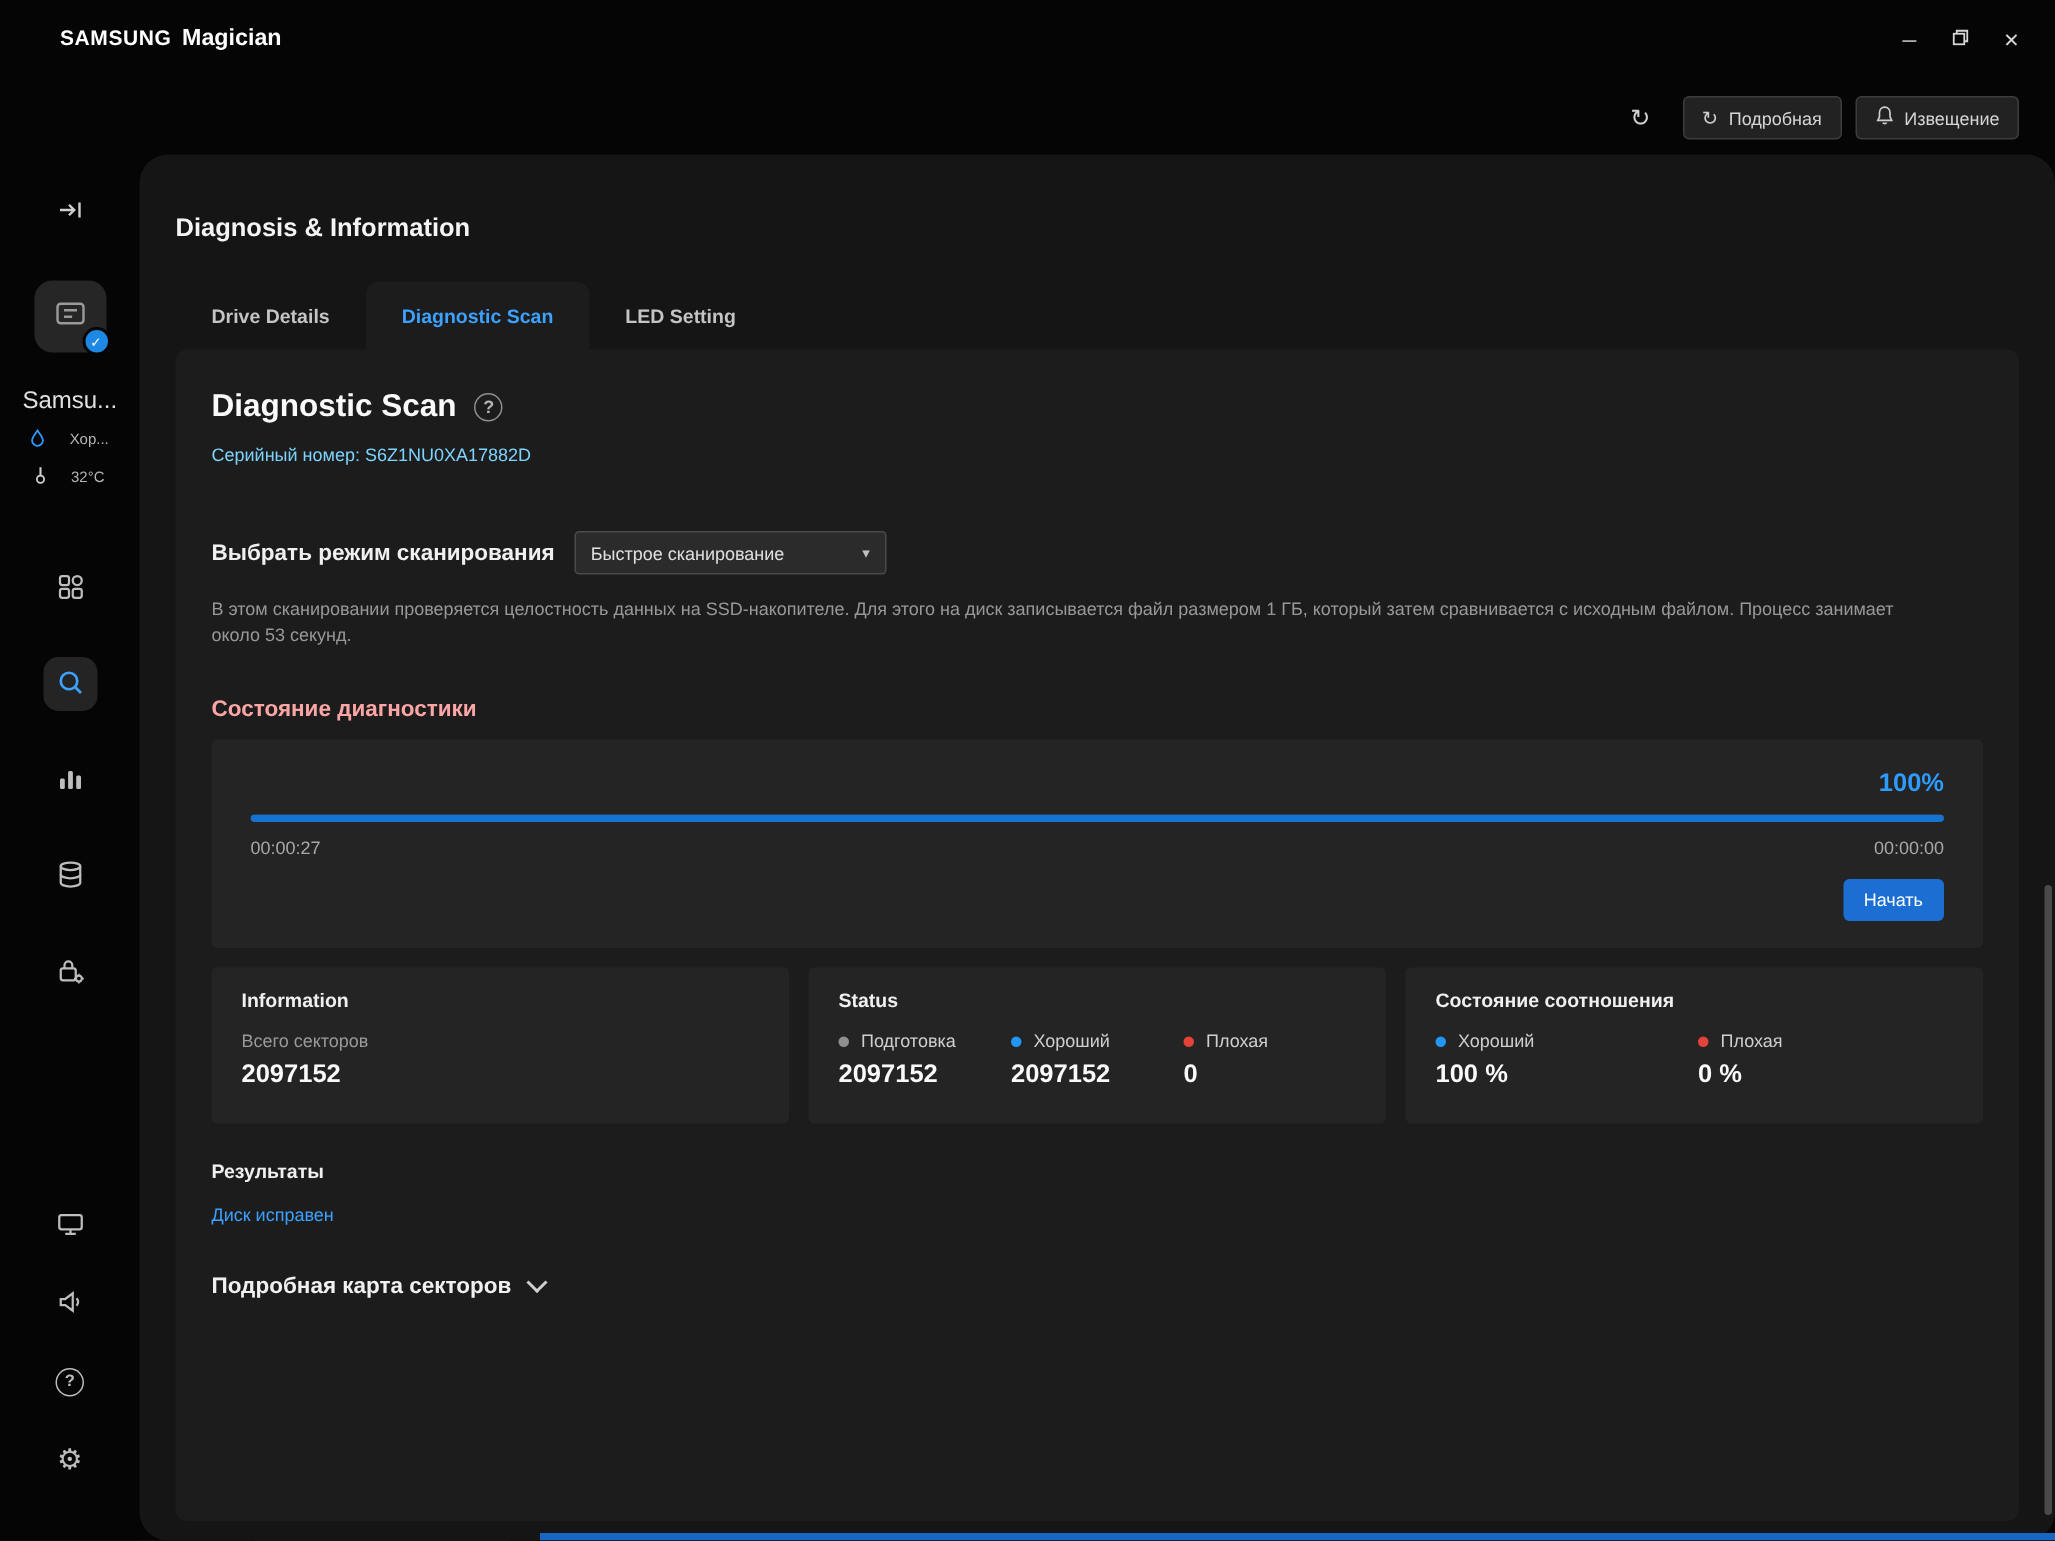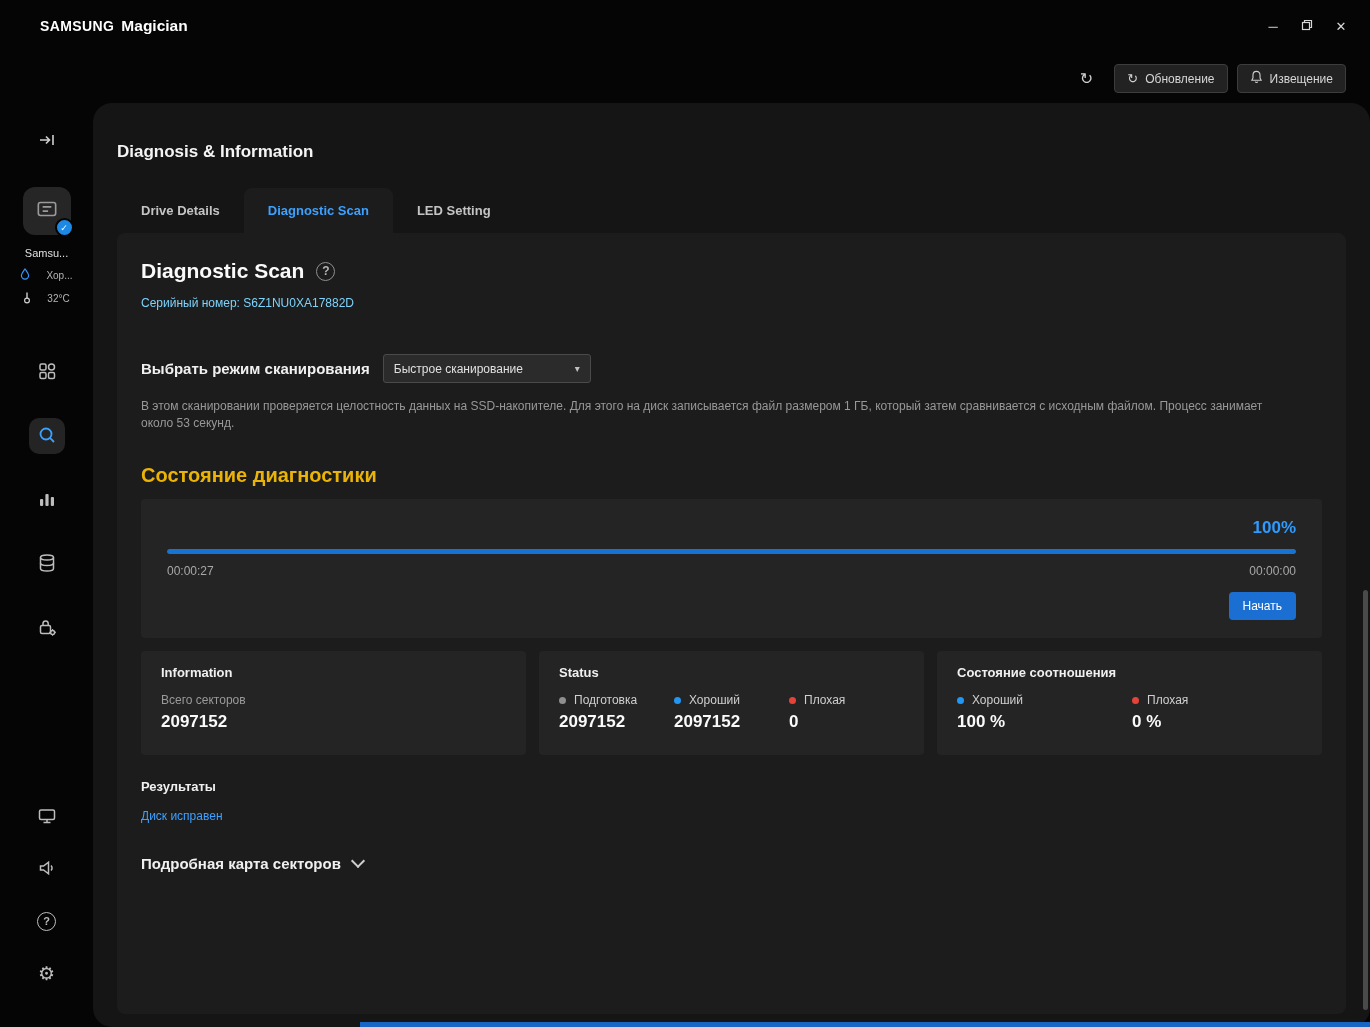--- a/index.html
+++ b/index.html
@@ -32,21 +32,21 @@
   
   .sidebar { position:absolute; top:103px; left:0; width:93px; bottom:0;
     display:flex; flex-direction:column; align-items:center; background:#050505; }
   .collapse-btn { margin-top:24px; width:28px; height:28px; background:transparent; border:none;
     display:flex; align-items:center; justify-content:center; }
   .device-tile { margin-top:32px; position:relative; width:48px; height:48px; background:#262626;
     border-radius:12px; display:flex; align-items:center; justify-content:center; }
   .device-badge { position:absolute; right:-3px; bottom:-2px; width:15px; height:15px;
     background:#1e88e5; border-radius:50%; color:#fff; font-size:9px; display:flex;
     align-items:center; justify-content:center; border:2px solid #050505; }
-  .device-name { margin-top:12px; font-size:11px; color:#e0e0e0; }
+  .device-name { margin-top:24px; font-size:16px; color:#e0e0e0; }
   .side-row { margin-top:9px; display:flex; align-items:center; gap:16px; font-size:10px; color:#b5b5b5; }
   .nav-group { margin-top:48px; display:flex; flex-direction:column; gap:28px; align-items:center; }
   .nav-item { width:36px; height:36px; border-radius:10px; background:transparent; border:none;
     display:flex; align-items:center; justify-content:center; }
   .nav-item.active { background:#242424; }
   .bottom-group { margin-top:auto; margin-bottom:43px; display:flex; flex-direction:column;
     gap:30px; align-items:center; }
   .bottom-item { width:22px; height:22px; background:transparent; border:none; color:#bdbdbd;
     display:flex; align-items:center; justify-content:center; padding:0; }
   .q-circle { width:17px; height:17px; border:1.6px solid #bdbdbd; border-radius:50%;
@@ -74,21 +74,21 @@
 
   .mode-row { margin-top:44px; display:flex; align-items:center; gap:13px; }
   .mode-label { font-size:15px; font-weight:700; color:#f0f0f0; }
   .select { width:208px; height:29px; box-sizing:border-box; background:#2b2b2b;
     border:1px solid #4a4a4a; border-radius:3px; display:flex; align-items:center;
     justify-content:space-between; padding:0 10px; font-size:12px; color:#e0e0e0; }
   .select .chev { font-size:10px; color:#c0c0c0; }
 
   .desc { margin-top:15px; max-width:1135px; font-size:12px; line-height:17px; color:#989898; }
 
-  .sec-heading { margin-top:32px; font-size:20px; font-weight:700; color:#eab308; }
+  .sec-heading { margin-top:32px; font-size:15px; font-weight:700; color:#fca5a5; }
 
   .progress-panel { margin-top:12px; background:#242424; border-radius:4px; padding:18px 26px 18px; }
   .pct { text-align:right; color:#2e9bff; font-size:17px; font-weight:700; line-height:22px; }
   .bar { margin-top:10px; height:5px; border-radius:3px; background:#3a3a3a; overflow:hidden; }
   .bar-fill { height:100%; background:#1673d2; border-radius:3px; }
   .times { display:flex; justify-content:space-between; margin-top:10px; font-size:12px; color:#a8a8a8; }
   .panel-actions { display:flex; justify-content:flex-end; margin-top:14px; }
   .start-btn { background:#1b6fd3; color:#fff; border:none; border-radius:4px; font-size:12px;
     padding:7px 14px; }
 
@@ -143,21 +143,21 @@
       </button>
   </div>
 </header>
 
 <div class="toolbar">
   <button class="refresh-plain">
       <span>↻</span>
     </button>
   <button class="tool-btn">
     <span class="glyph">↻</span>
-    <span>Обновление</span>
+    <span>Подробная</span>
   </button>
   <button class="tool-btn">
     <span>
       <svg width="13" height="14" viewBox="0 0 14 15" fill="none" stroke="#cfcfcf" stroke-width="1.2">
           <path d="M7 1.5c-2.3 0-3.8 1.7-3.8 4v3L2 11h10l-1.2-2.5v-3c0-2.3-1.5-4-3.8-4Z"></path>
           <path d="M5.7 12.5a1.4 1.4 0 0 0 2.6 0"></path>
         </svg>
     </span>
     <span>Извещение</span>
   </button>

